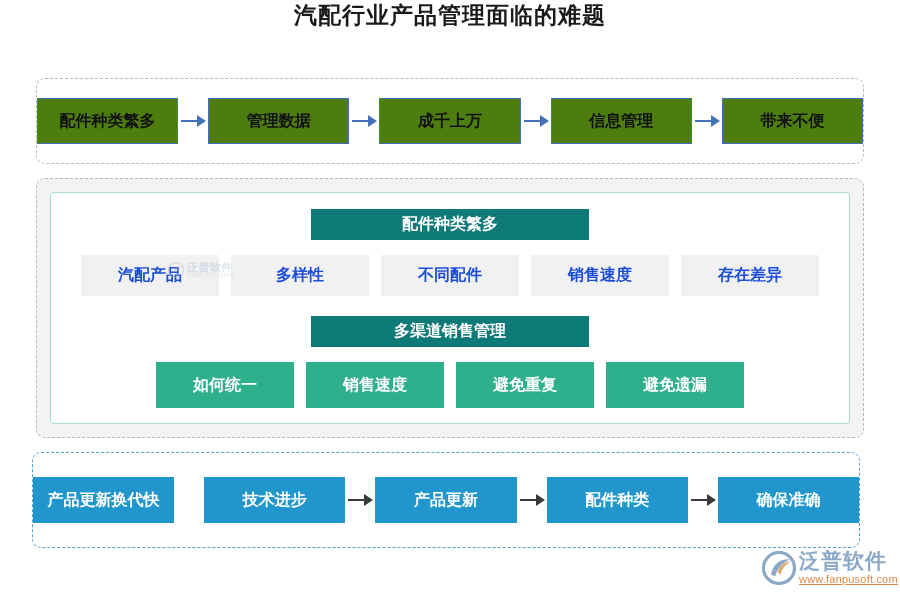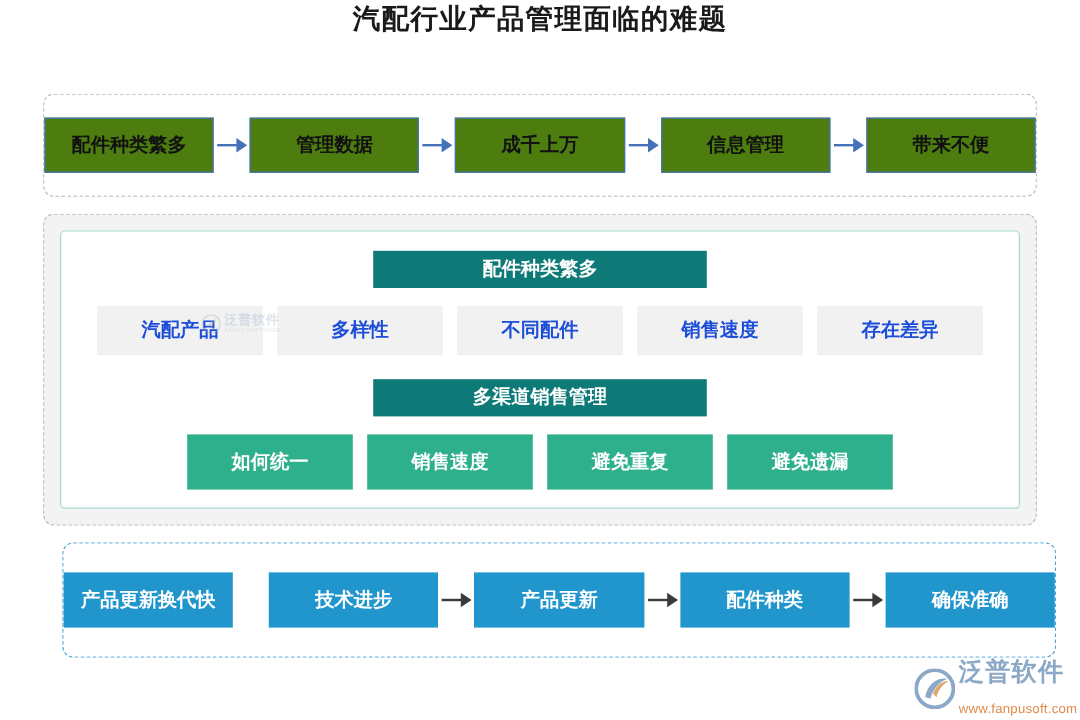--- a/index.html
+++ b/index.html
@@ -54,21 +54,21 @@
   .section-2-inner {
     box-sizing: border-box;
     width: 100%;
     height: 100%;
     background: #ffffff;
     border: 1px solid #a8d8d4;
     border-radius: 4px;
     padding-top: 16px;
   }
   .section-3 {
-    left: 52px;
+    left: 32px;
     top: 452px;
     width: 828px;
     height: 96px;
     border: 1px dashed #4aa3d6;
     border-radius: 9px;
     background: #ffffff;
   }
 
   
   .flow-row {
@@ -230,21 +230,22 @@
     font-weight: bold;
     color: #8ba8c6;
     letter-spacing: 1px;
     line-height: 22px;
   }
   .brand-url {
     font-size: 11px;
     color: #e08a4a;
     letter-spacing: 0.2px;
     line-height: 13px;
-    margin-top: 13px;
+    margin-top: 1px;
+    text-decoration: underline;
   }
 </style>
 </head>
 <body>
 
 <h1 class="page-title">汽配行业产品管理面临的难题</h1>
 
 <div class="section section-1">
   <div class="flow-row">
 

